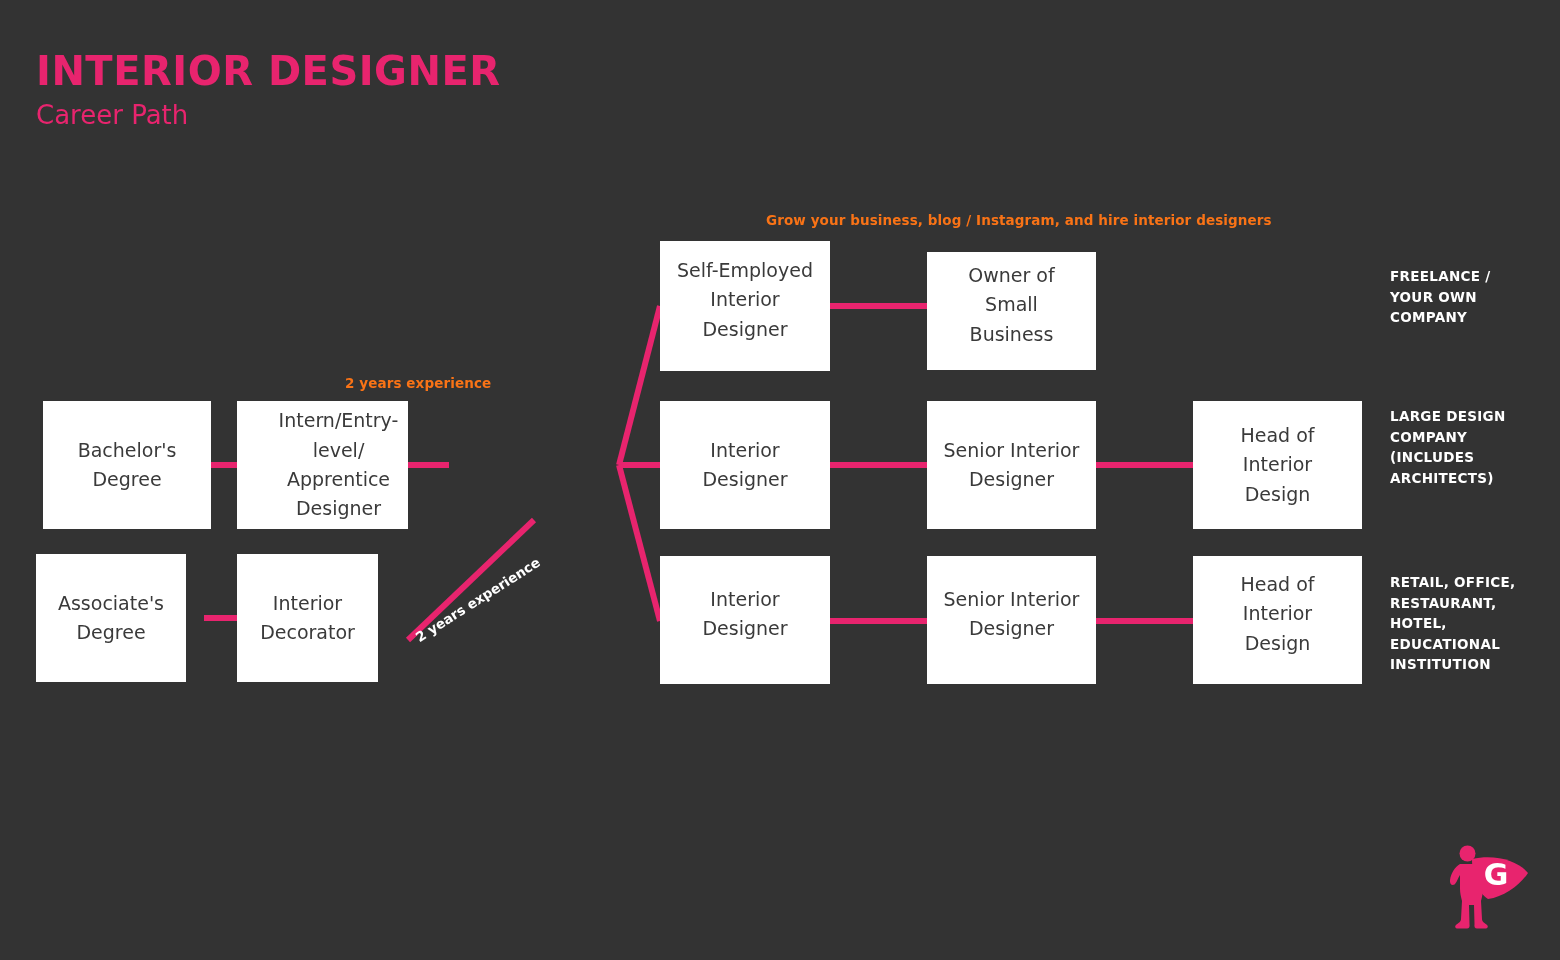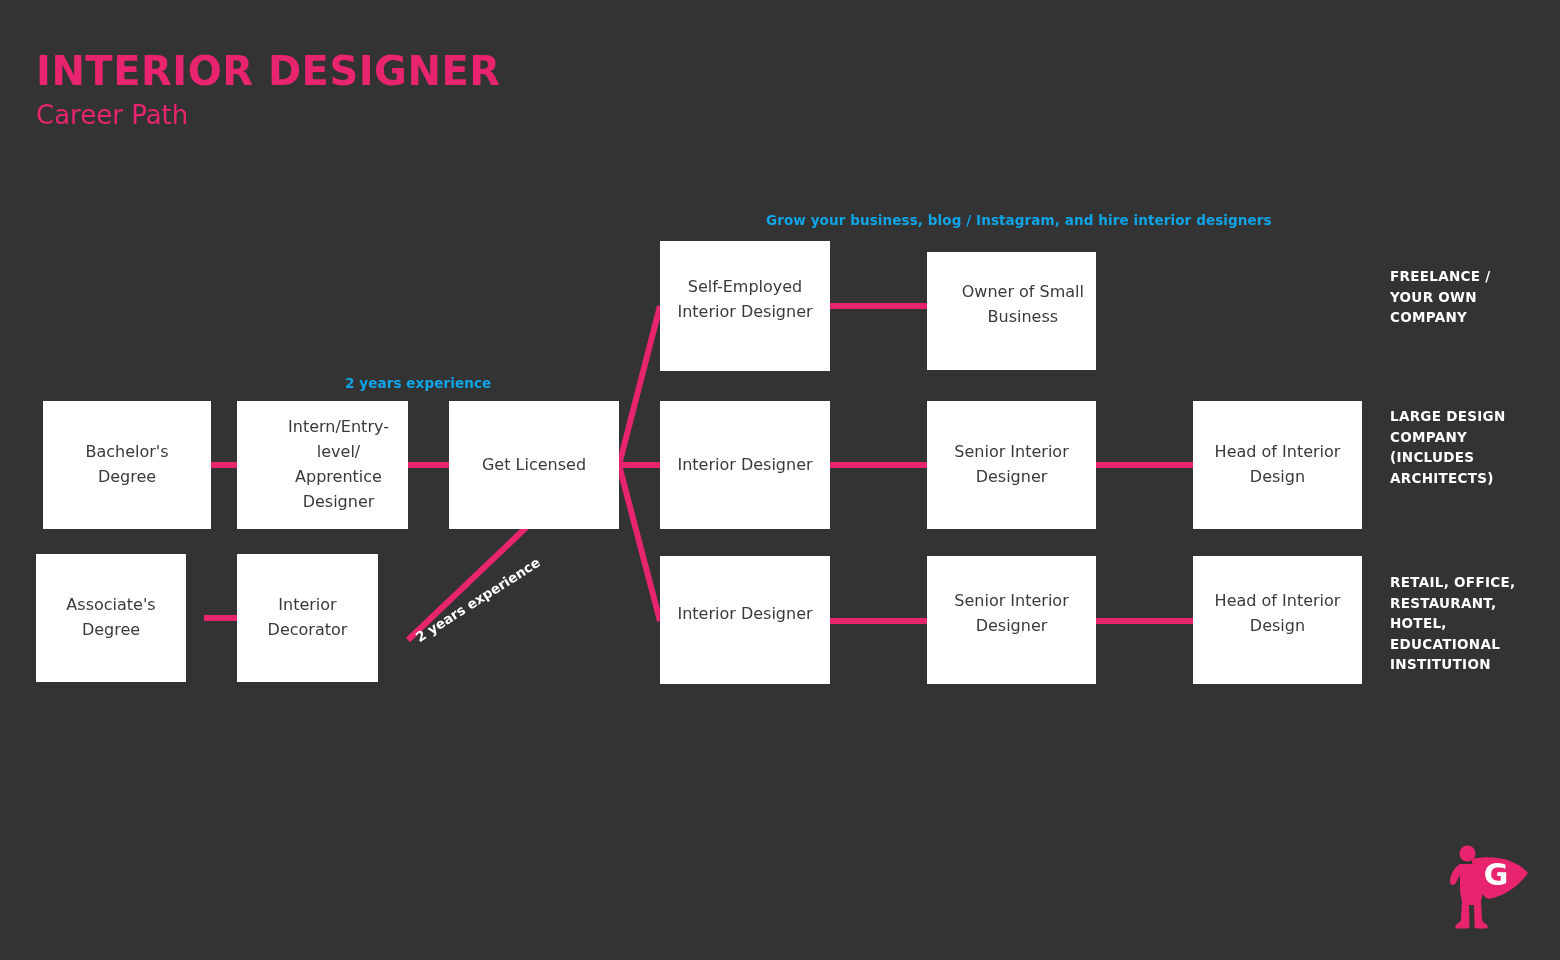--- a/index.html
+++ b/index.html
@@ -51,31 +51,31 @@
     display: flex;
     align-items: center;
     justify-content: center;
     text-align: center;
     box-sizing: border-box;
     padding: 0 12px;
     z-index: 3;
   }
   .node-label {
     color: #3A3A3A;
-    font-size: 16px;
+    font-size: 19px;
     line-height: 1.55;
     font-weight: 400;
     white-space: pre-line;
   }
   .node.shift-up .node-label { position: relative; top: -6px; }
 
   
   .annot {
     position: absolute;
-    color: #0ea5e9;
+    color: #f97316;
     font-size: 13.5px;
     font-weight: 700;
     letter-spacing: 0.1px;
     white-space: nowrap;
     z-index: 4;
   }
   .annot-rot {
     position: absolute;
     color: #FFFFFF;
     font-size: 13.5px;
@@ -153,23 +153,20 @@
   <div class="node" style="left:237px; top:401px; width:171px; height:128px;padding-left:44px;">
     <span class="node-label">Intern/Entry-level/
 Apprentice
 Designer</span>
   </div>
 
   <div class="node" style="left:237px; top:554px; width:141px; height:128px;">
     <span class="node-label">Interior Decorator</span>
   </div>
 
-  <div class="node" style="left:449px; top:401px; width:170px; height:128px;">
-    <span class="node-label">Get Licensed</span>
-  </div>
 
   <div class="node shift-up" style="left:660px; top:241px; width:170px; height:130px;">
     <span class="node-label">Self-Employed
 Interior Designer</span>
   </div>
 
   <div class="node" style="left:660px; top:401px; width:170px; height:128px;">
     <span class="node-label">Interior Designer</span>
   </div>
 

